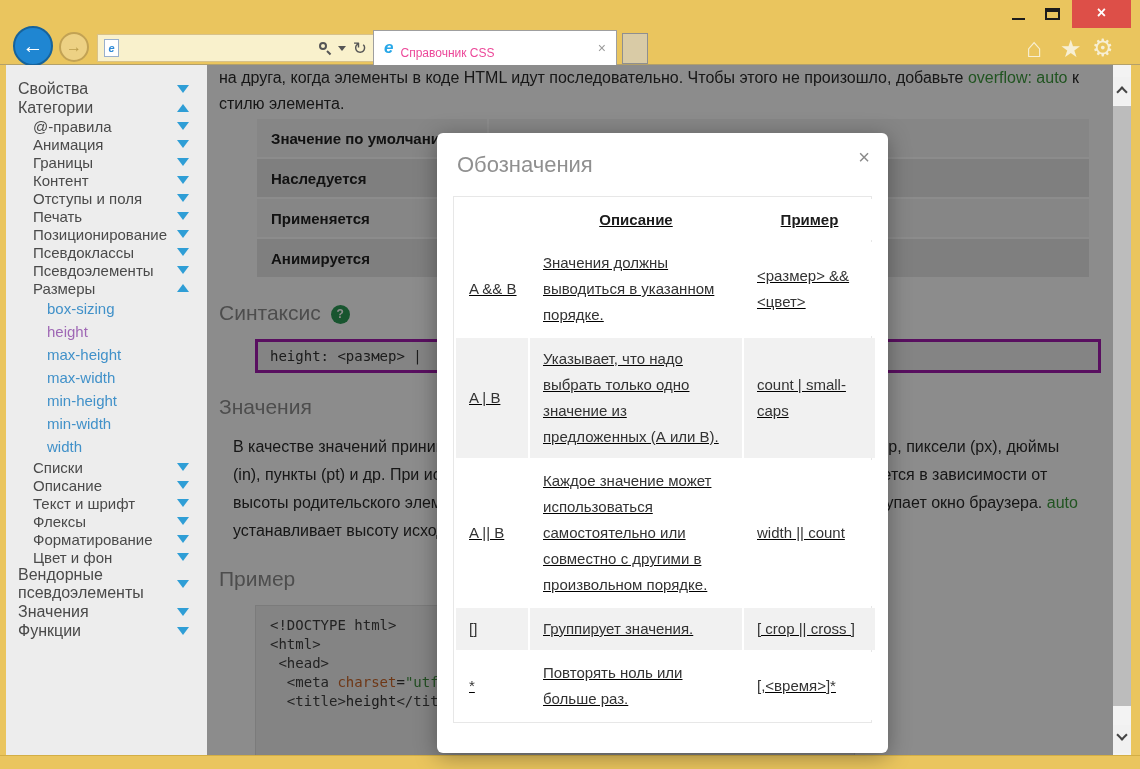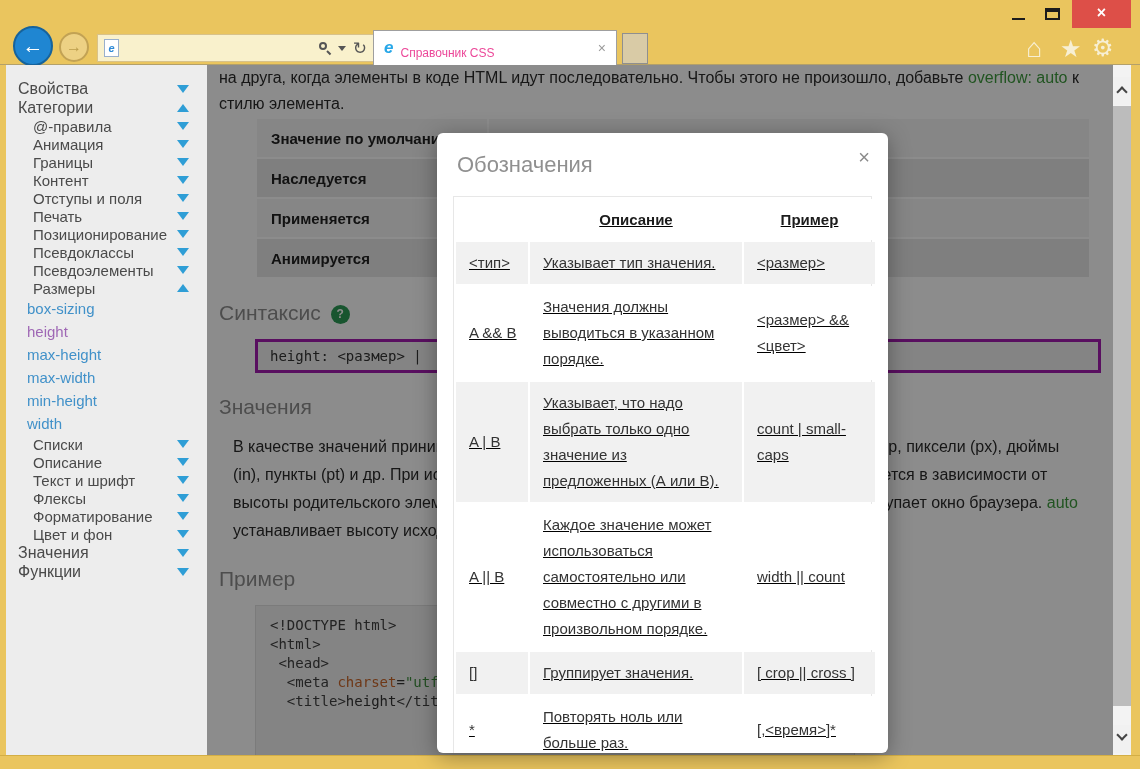--- a/index.html
+++ b/index.html
@@ -39,21 +39,21 @@
   
   .page { position:absolute; left:6px; top:65px; width:1125px; height:690px; display:flex; background:#fff; }
   .bottom-edge { position:absolute; left:0; top:755px; width:1140px; height:14px; background:#eac55e; border-top:1px solid #d3ae45; }
 
   
   .sidebar { width:201px; height:100%; background:#ededed; padding:14px 18px 0 0; flex:none; overflow:hidden; }
   .nav-item { display:flex; justify-content:space-between; align-items:center; color:#4a4a4a; }
   .nav-item .lbl { flex:1; }
   .lvl1 { padding-left:12px; font-size:16px; min-height:19px; }
   .lvl2 { padding-left:27px; font-size:15px; min-height:18px; }
-  .prop { padding-left:21px; font-size:15px; min-height:23px; display:flex; align-items:center; }
+  .prop { padding-left:41px; font-size:15px; min-height:23px; display:flex; align-items:center; }
   .prop .lbl { color:#4191c9; }
   .prop.visited .lbl { color:#9f68b5; }
   .arr { width:0; height:0; border-left:6px solid transparent; border-right:6px solid transparent; flex:none; margin-left:4px; }
   .arr.down { border-top:8px solid #2f9ed6; }
   .arr.up { border-bottom:8px solid #2f9ed6; }
 
   
   .content { position:relative; flex:1; background:#fff; overflow:hidden; padding:12px 12px; }
   .content .line { white-space:nowrap; font-size:16px; color:#2b2b2b; line-height:26px; }
   .intro { margin-top:-12px; }
@@ -202,20 +202,23 @@
     <div class="nav-item prop">
         <span class="lbl">max-height</span>
       </div>
     <div class="nav-item prop">
         <span class="lbl">max-width</span>
       </div>
     <div class="nav-item prop">
         <span class="lbl">min-height</span>
       </div>
     <div class="nav-item prop">
+        <span class="lbl">min-width</span>
+      </div>
+    <div class="nav-item prop">
         <span class="lbl">width</span>
       </div>
     <div class="nav-item lvl2">
         <span class="lbl">Списки</span>
         <span class="arr down"></span>
       </div>
     <div class="nav-item lvl2">
         <span class="lbl">Описание</span>
         <span class="arr down"></span>
       </div>
@@ -226,20 +229,24 @@
     <div class="nav-item lvl2">
         <span class="lbl">Флексы</span>
         <span class="arr down"></span>
       </div>
     <div class="nav-item lvl2">
         <span class="lbl">Форматирование</span>
         <span class="arr down"></span>
       </div>
     <div class="nav-item lvl2">
         <span class="lbl">Цвет и фон</span>
+        <span class="arr down"></span>
+      </div>
+    <div class="nav-item lvl1">
+        <span class="lbl">Вендорные псевдоэлементы</span>
         <span class="arr down"></span>
       </div>
     <div class="nav-item lvl1">
         <span class="lbl">Значения</span>
         <span class="arr down"></span>
       </div>
     <div class="nav-item lvl1">
         <span class="lbl">Функции</span>
         <span class="arr down"></span>
       </div>
@@ -318,25 +325,20 @@
           <col class="c1">
           <col class="c2">
           <col class="c3">
         </colgroup>
       <tbody>
           <tr>
         <th></th>
         <th>Описание</th>
         <th>Пример</th>
       </tr>
-      <tr class="gray">
-        <td class="sym">&lt;тип&gt;</td>
-        <td>Указывает тип значения.</td>
-        <td>&lt;размер&gt;</td>
-      </tr>
       <tr>
         <td class="sym">A &amp;&amp; B</td>
         <td>Значения должны выводиться в указанном порядке.</td>
         <td>&lt;размер&gt; &amp;&amp; &lt;цвет&gt;</td>
       </tr>
       <tr class="gray">
         <td class="sym">A | B</td>
         <td>Указывает, что надо выбрать только одно значение из предложенных (А или В).</td>
         <td>count | small-caps</td>
       </tr>

